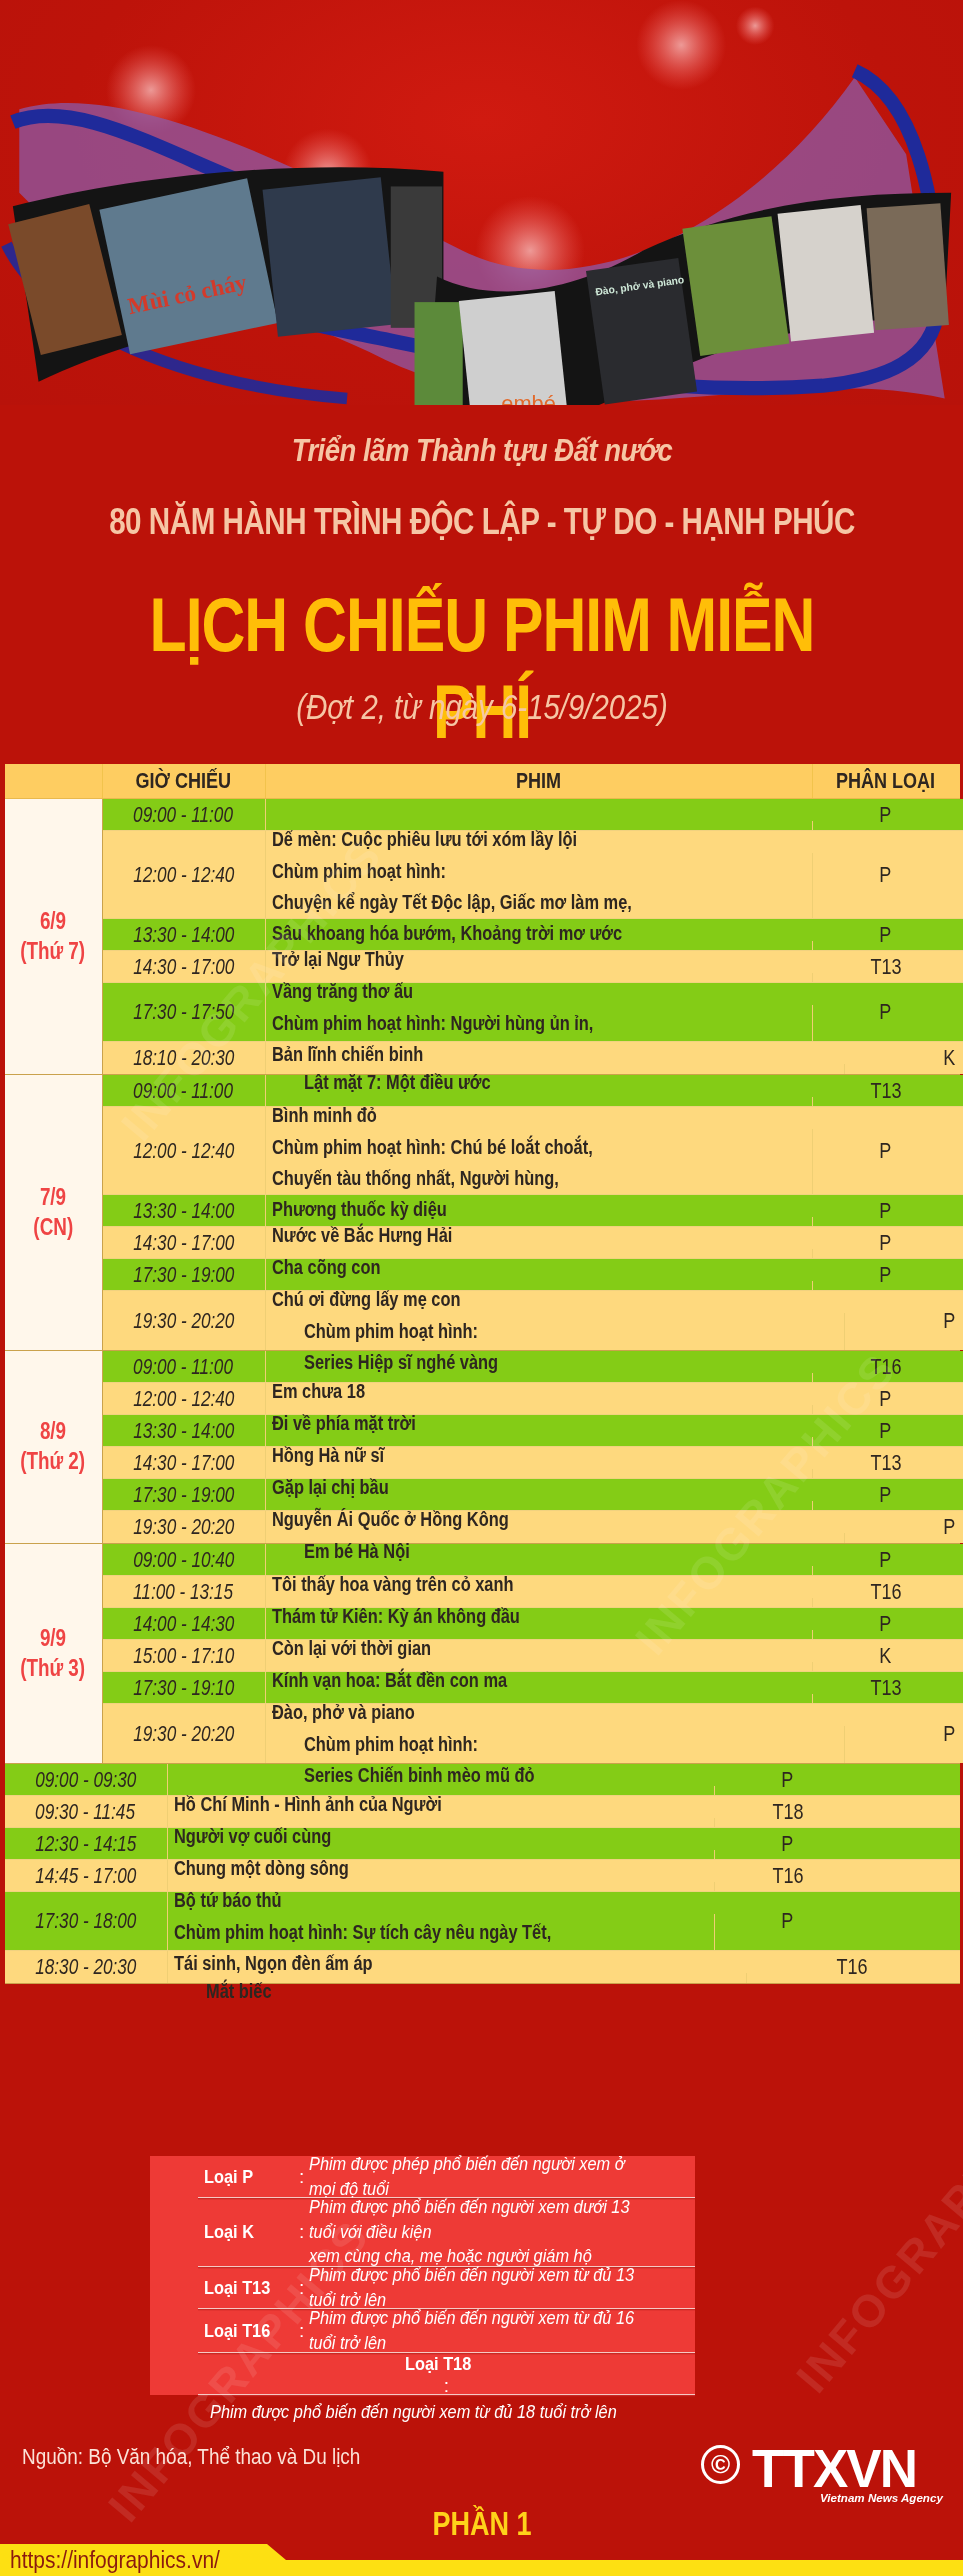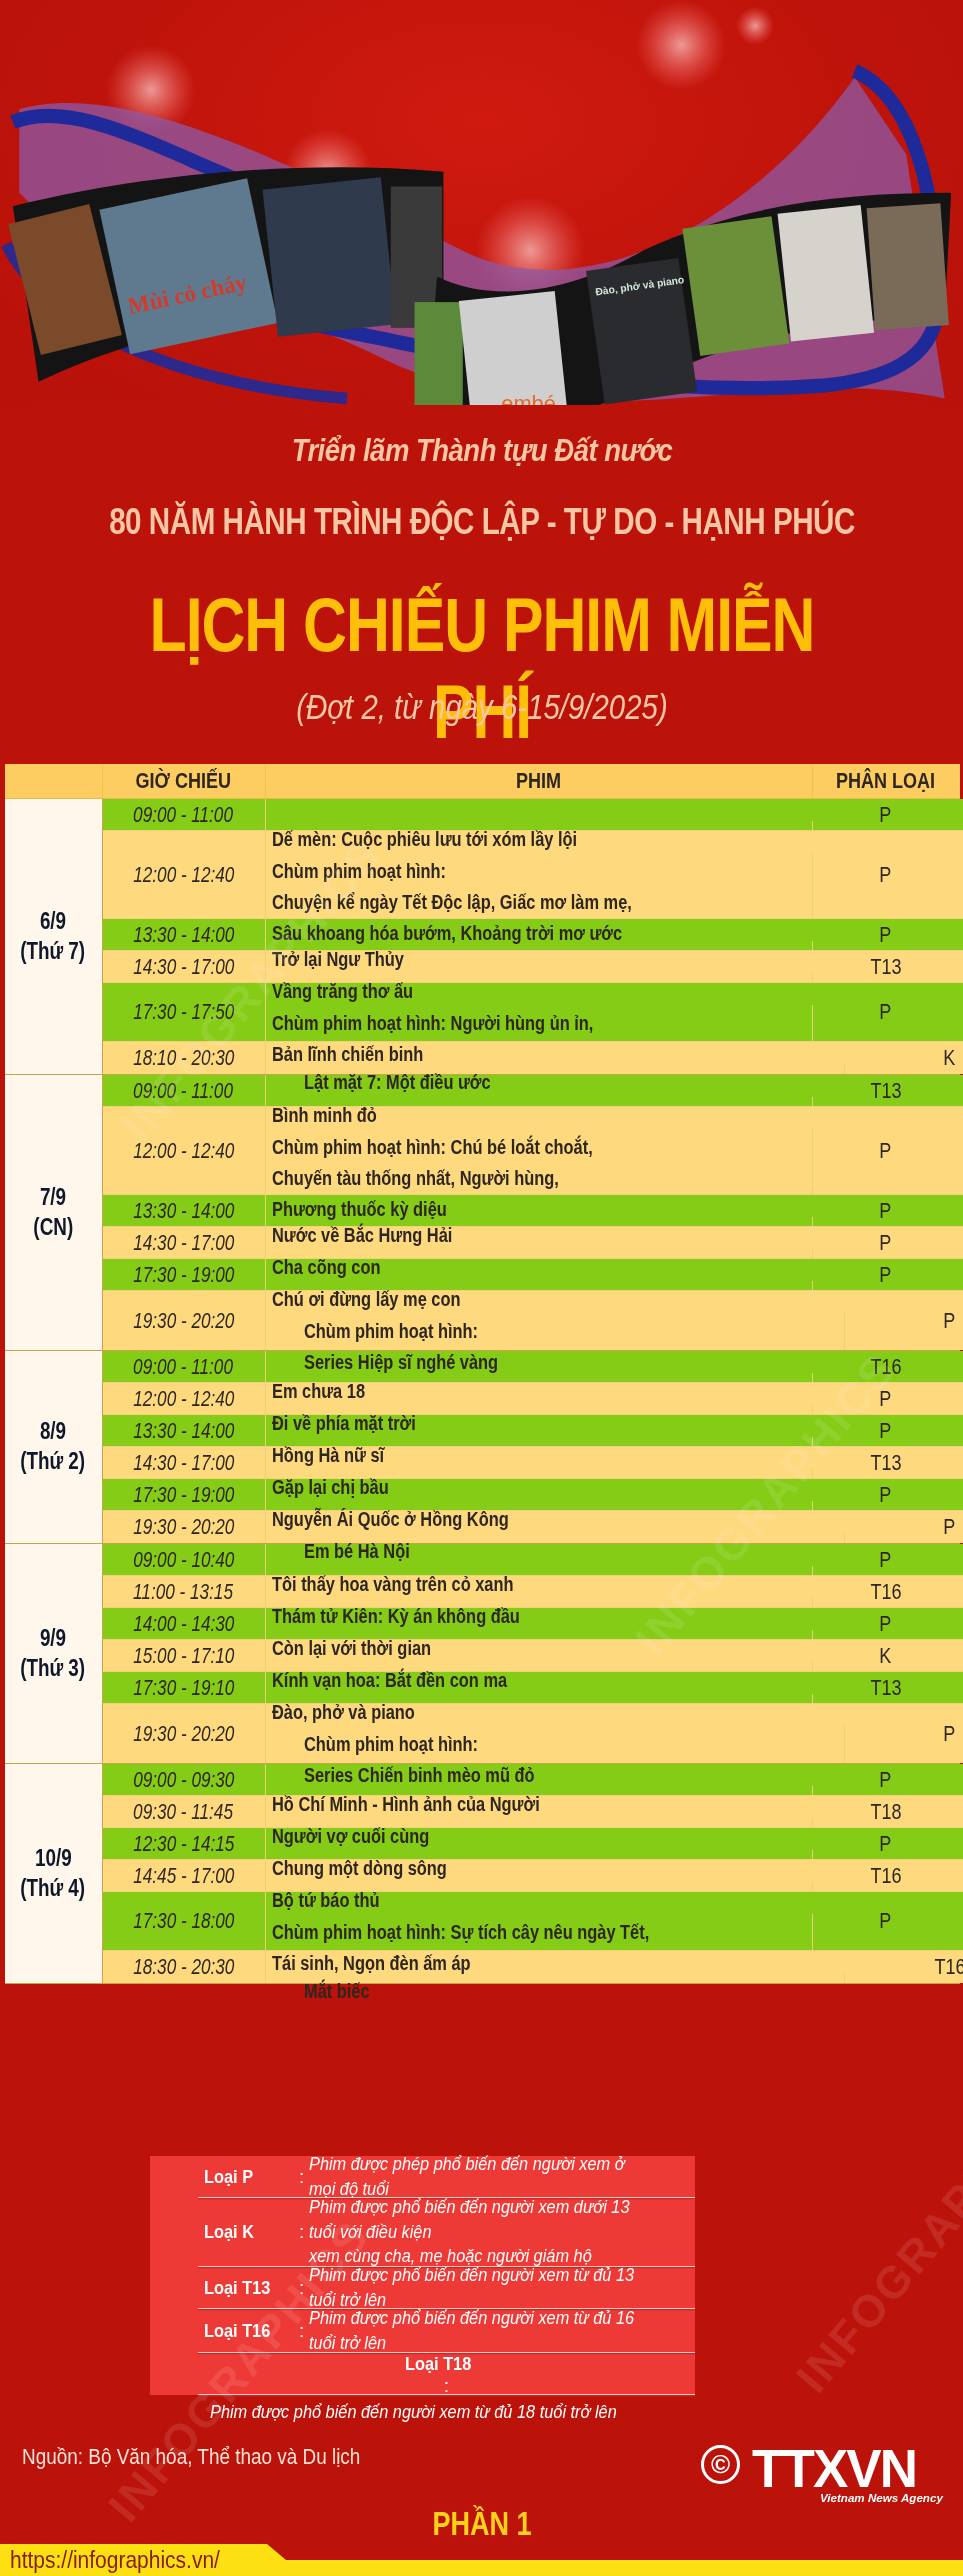--- a/index.html
+++ b/index.html
@@ -33,21 +33,21 @@
   .thead div { display: flex; align-items: center; justify-content: center;
     font-weight: bold; font-size: 22px; color: #2e2620; border-right: 1.3px solid #f2c34c; }
   .thead div span { display: inline-block; transform: scaleX(0.82); }
   .c-date { width: 98px; flex: none; }
   .c-time { width: 163px; flex: none; }
   .c-film { width: 547px; flex: none; }
   .c-cls { width: 146px; flex: none; border-right: none !important; }
   .day { display: flex; border-bottom: 1.9px solid #caa24c; }
   .day-label { width: 98px; flex: none; background: #fff7eb; display: flex; flex-direction: column;
     align-items: center; justify-content: center; font-weight: bold; font-size: 23px; line-height: 1.3;
-    color: #0f172a; border-right: 1.9px solid #caa24c; }
+    color: #ef4444; border-right: 1.9px solid #caa24c; }
   .day-label span { display: block; transform: scaleX(0.82); }
   .rows { flex: 1; }
   .row { display: flex; border-bottom: 1.3px solid #f1d27f; }
   .row:last-child { border-bottom: none; gap: 32px; }
   .row.odd { background: #84cc16; }
   .row.even { background: #fed97e; }
   .row .c-time { display: flex; align-items: center; justify-content: center; font-style: italic;
     font-size: 22px; color: #2e2620; border-right: 1.3px solid #efcf74; white-space: nowrap; }
   .row .c-time span { display: inline-block; transform: scaleX(0.78); }
   .row .c-film { display: flex; flex-direction: column; padding: 2.6px 0 2.6px 6.4px;
@@ -448,24 +448,20 @@
               <span>Chùm phim hoạt hình:</span>
               <span>Series Chiến binh mèo mũ đỏ</span>
             </div>
             <div class="c-cls">
               <span>P</span>
             </div>
           </div>
         </div>
       </div>
       <div class="day">
-        <div class="day-label">
-          <span>10/9</span>
-          <span>(Thứ 4)</span>
-        </div>
         <div class="rows">
           <div class="row odd h1">
             <div class="c-time">
               <span>09:00 - 09:30</span>
             </div>
             <div class="c-film">
               <span>Hồ Chí Minh - Hình ảnh của Người</span>
             </div>
             <div class="c-cls">
               <span>P</span>

